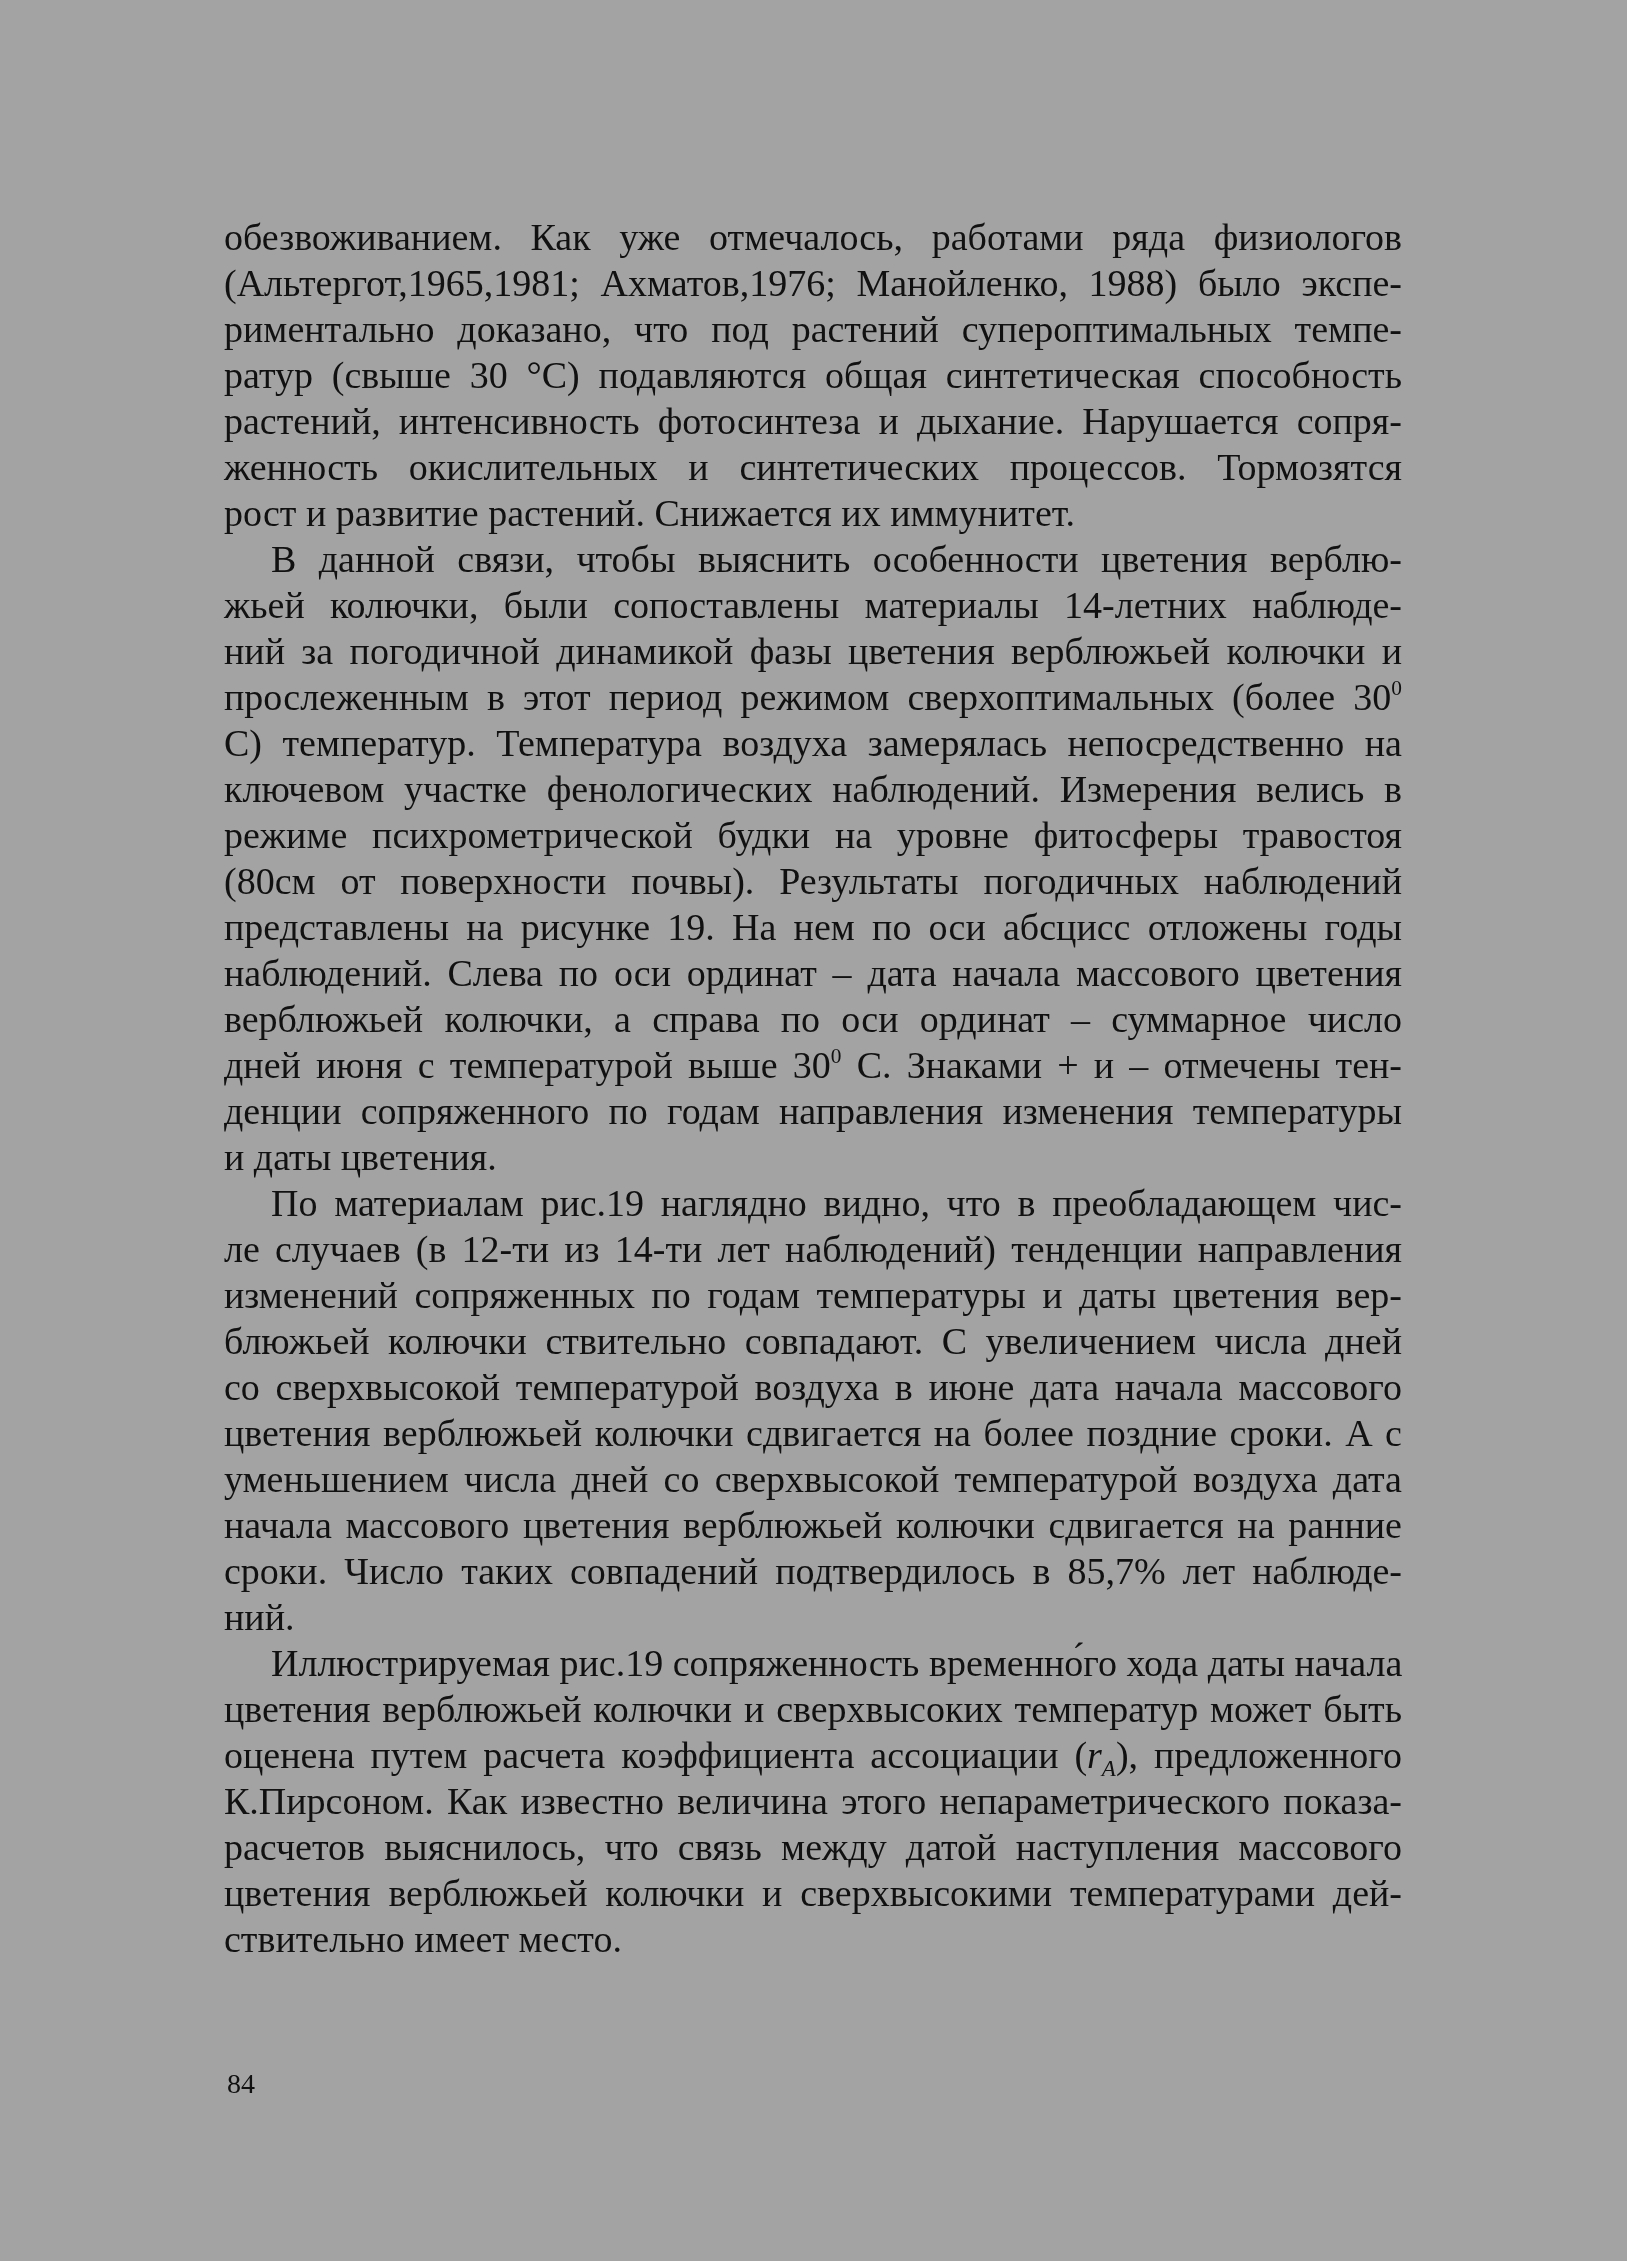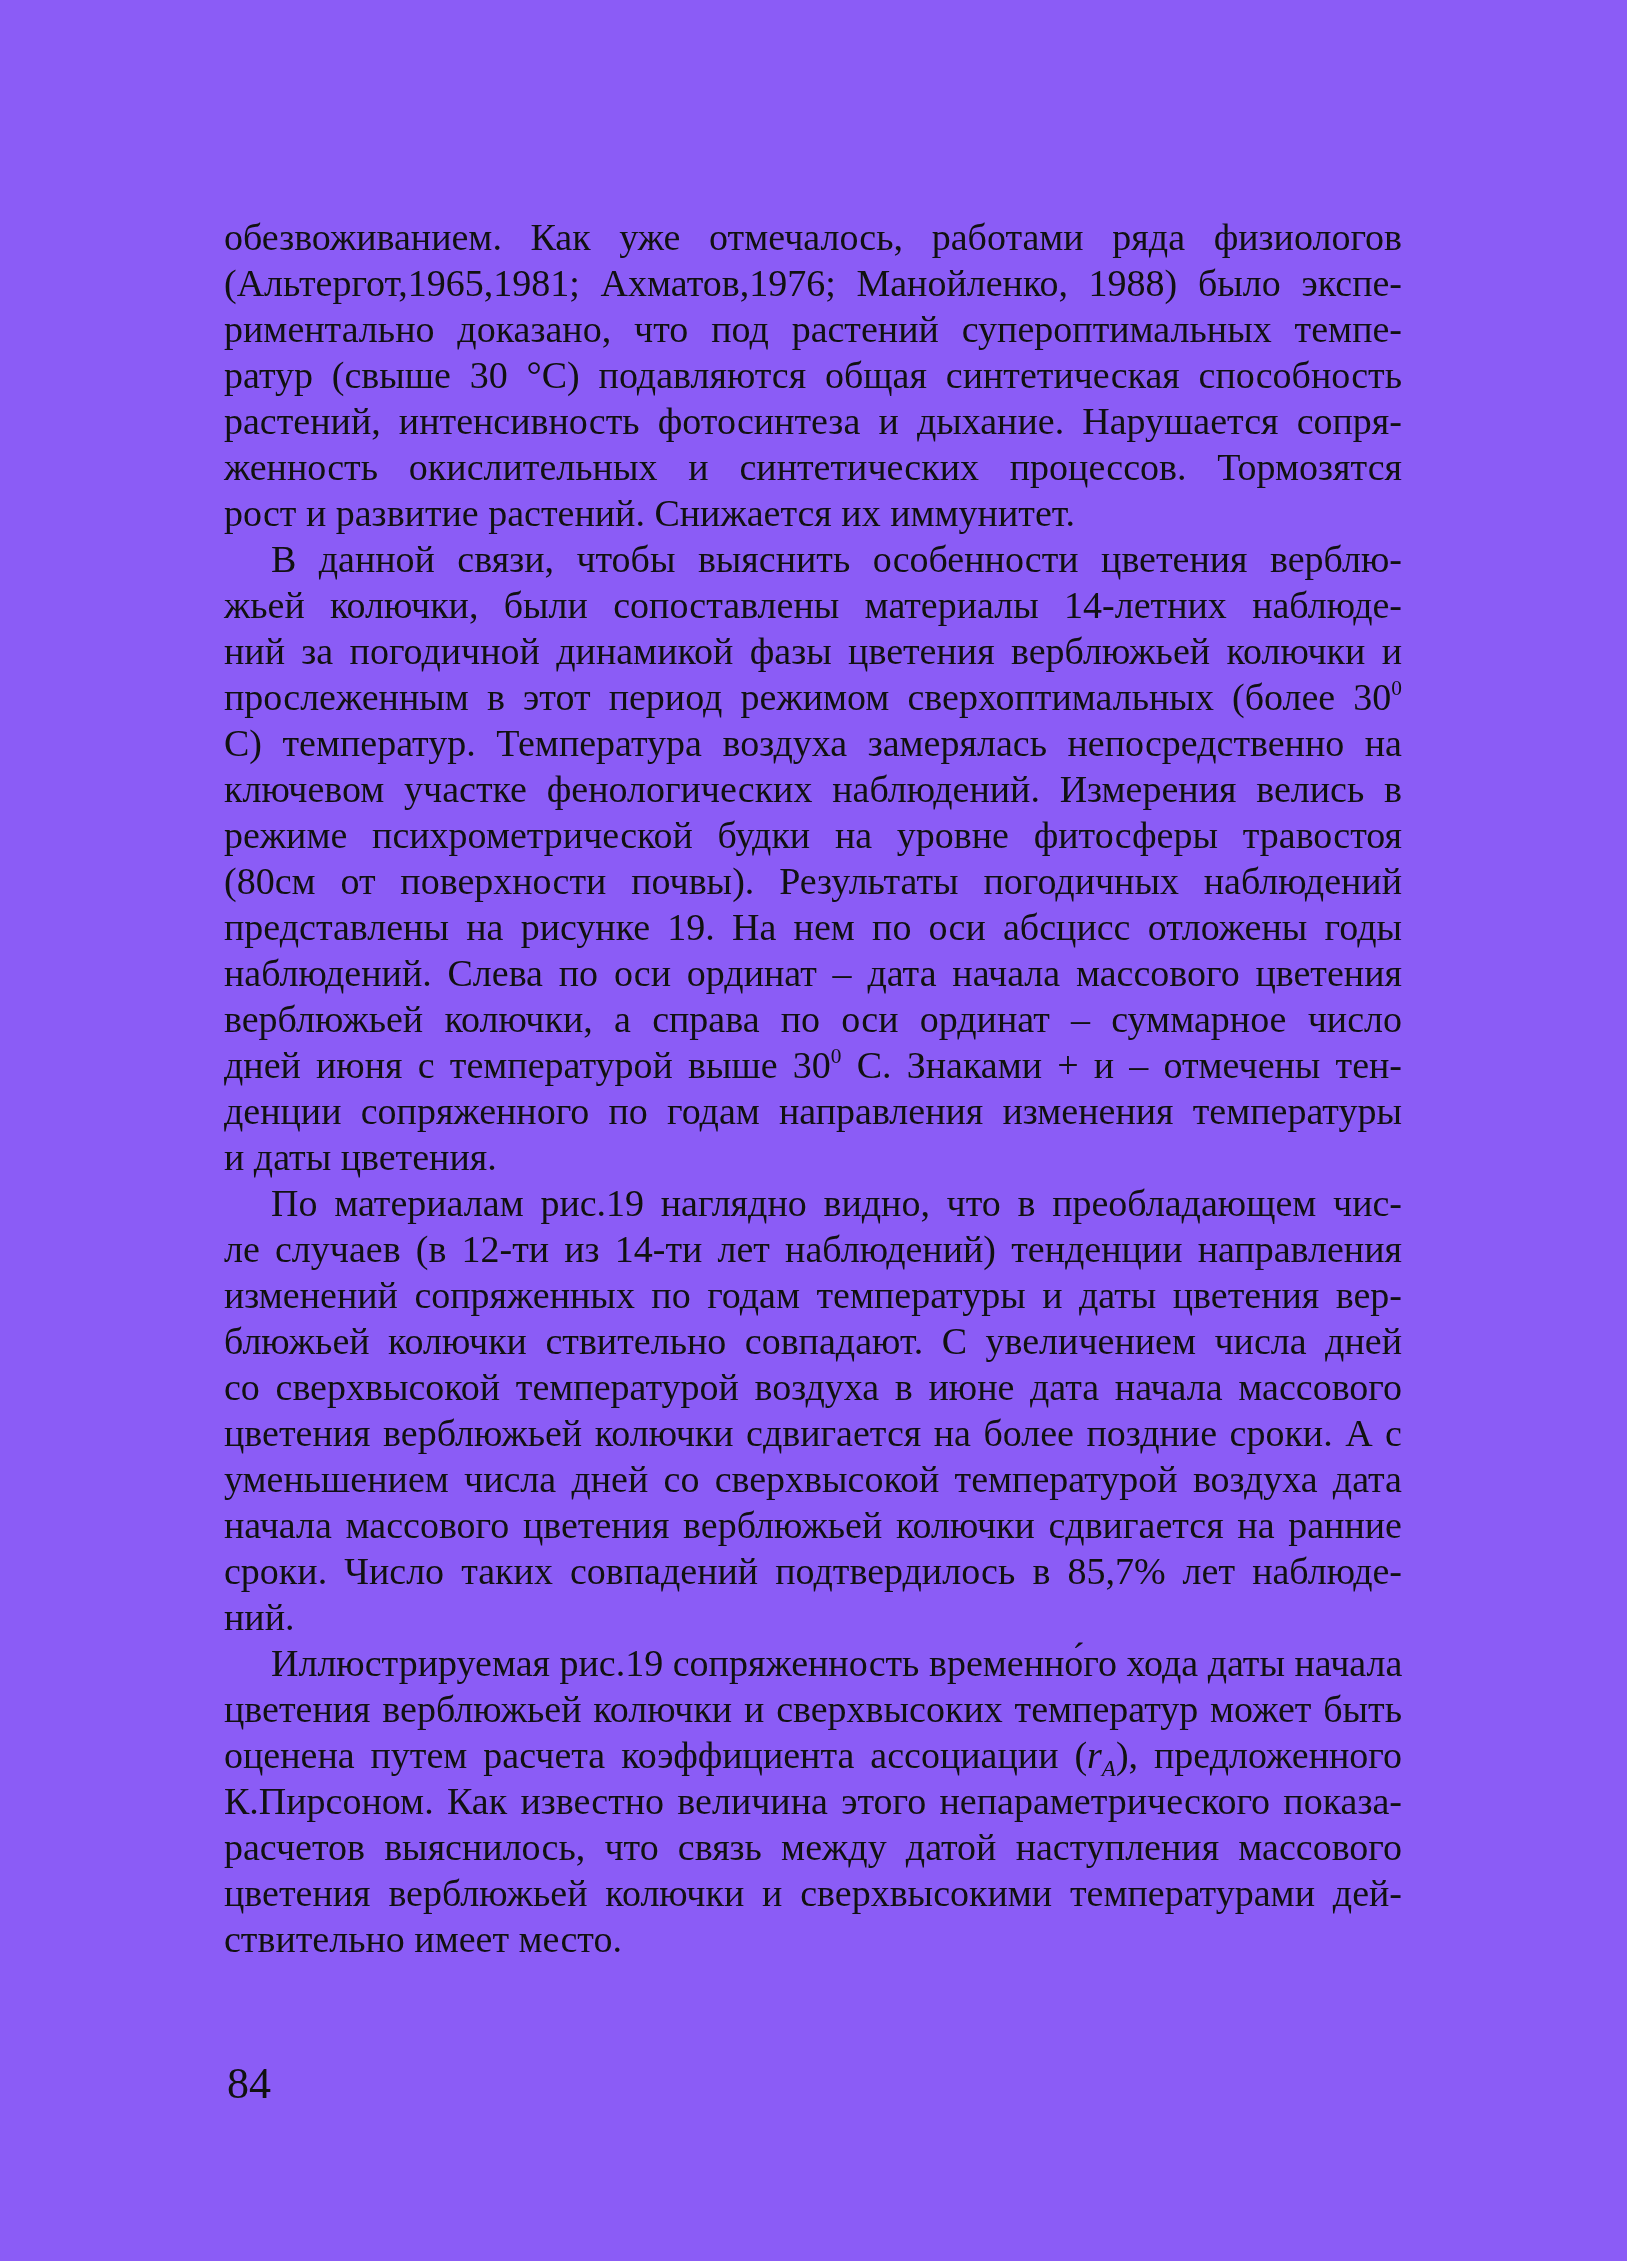--- a/index.html
+++ b/index.html
@@ -12,21 +12,21 @@
     height: 2261px;
     position: relative;
     overflow: hidden;
   }
   .page {
     position: absolute;
     left: 0;
     top: 0;
     width: 1628px;
     height: 2261px;
-    background: #8b5cf6;
+    background: #a3a3a3;
   }
   .text-column {
     position: absolute;
     left: 224px;
     top: 214px;
     width: 1178px;
     font-family: "Liberation Serif", "DejaVu Serif", serif;
     font-size: 38px;
     line-height: 46px;
     color: #111111;
@@ -59,21 +59,21 @@
     font-size: 23px;
     position: relative;
     top: 7.7px;
     line-height: 0;
   }
   .page-number {
     position: absolute;
     left: 227px;
     top: 2061px;
     font-family: "Liberation Serif", "DejaVu Serif", serif;
-    font-size: 44px;
+    font-size: 28px;
     line-height: 46px;
     color: #111111;
   }
 </style>
 </head>
 <body>
 
 <div class="page">
   <div class="text-column">
 

